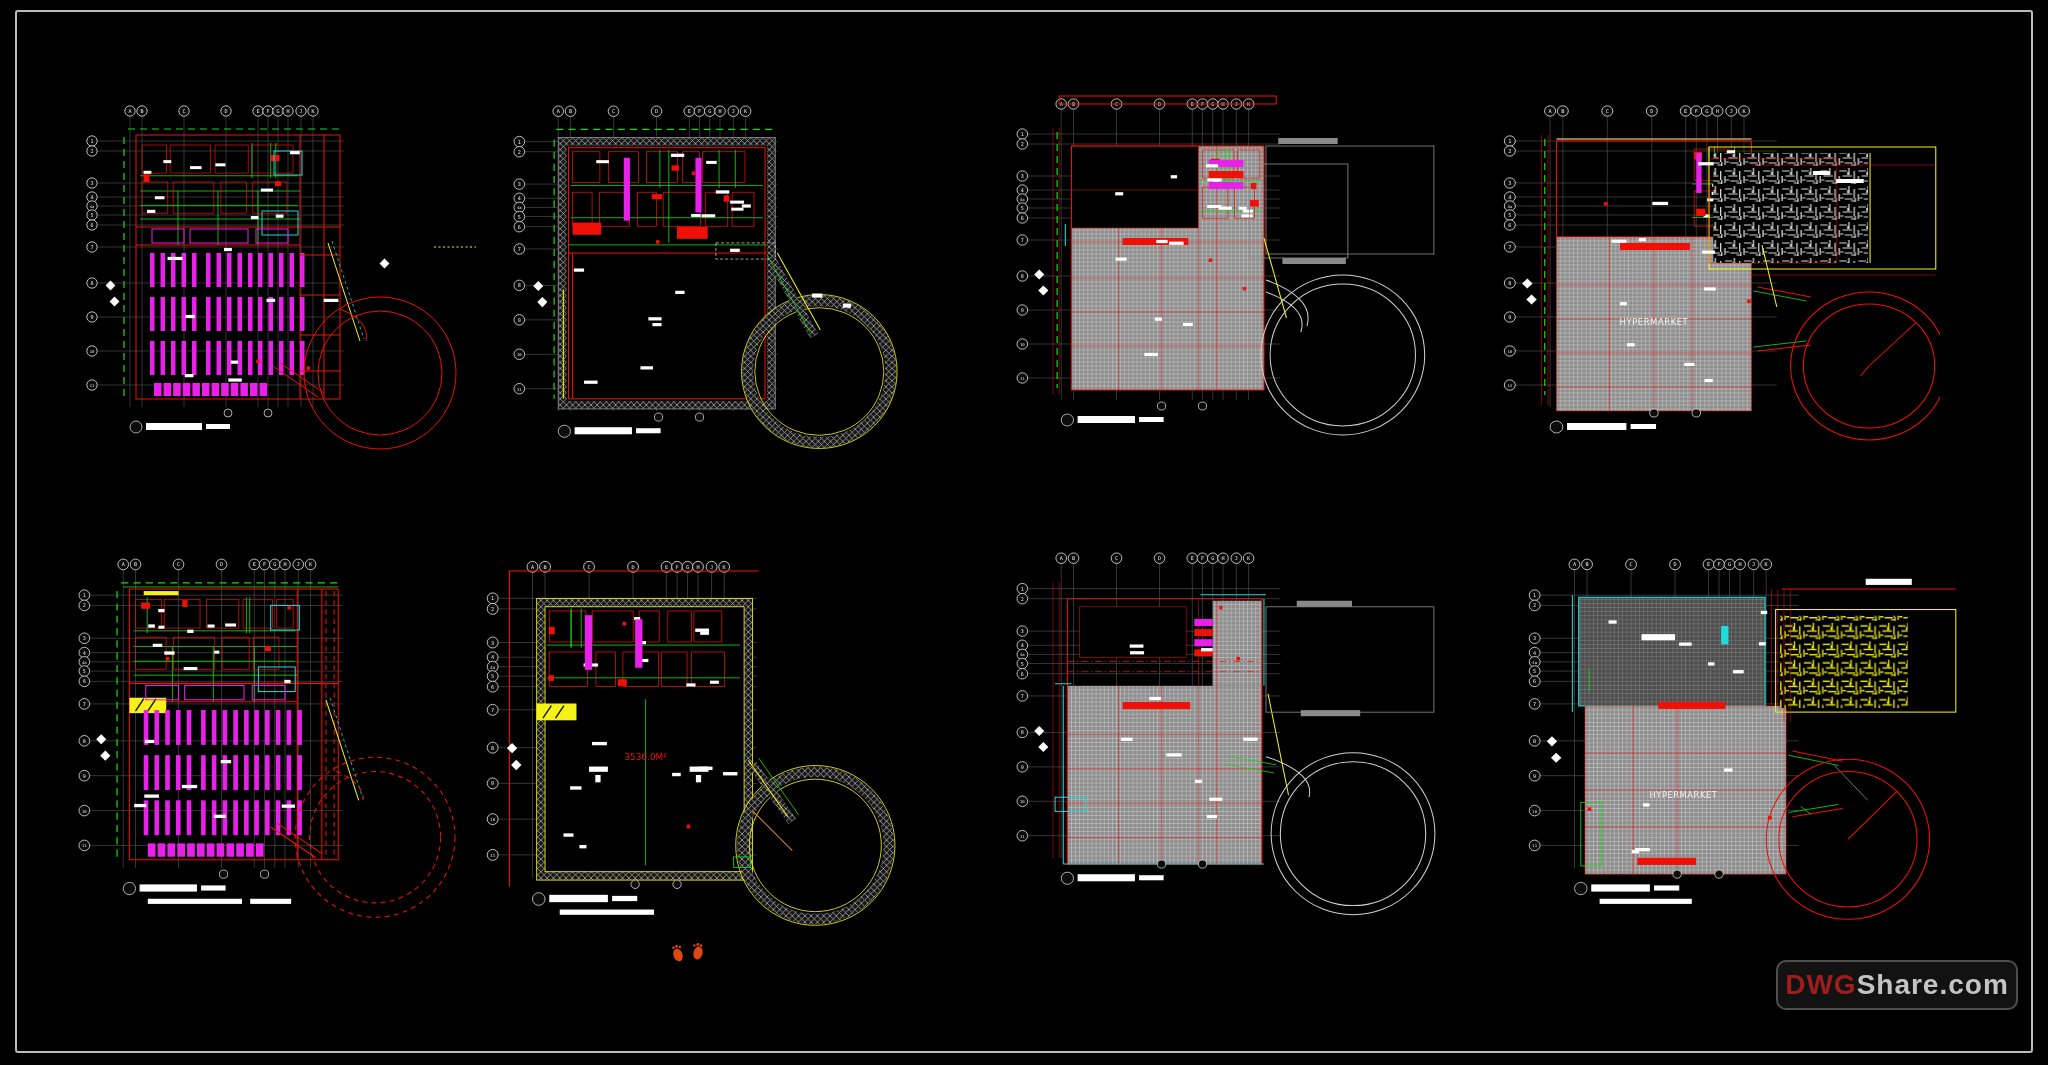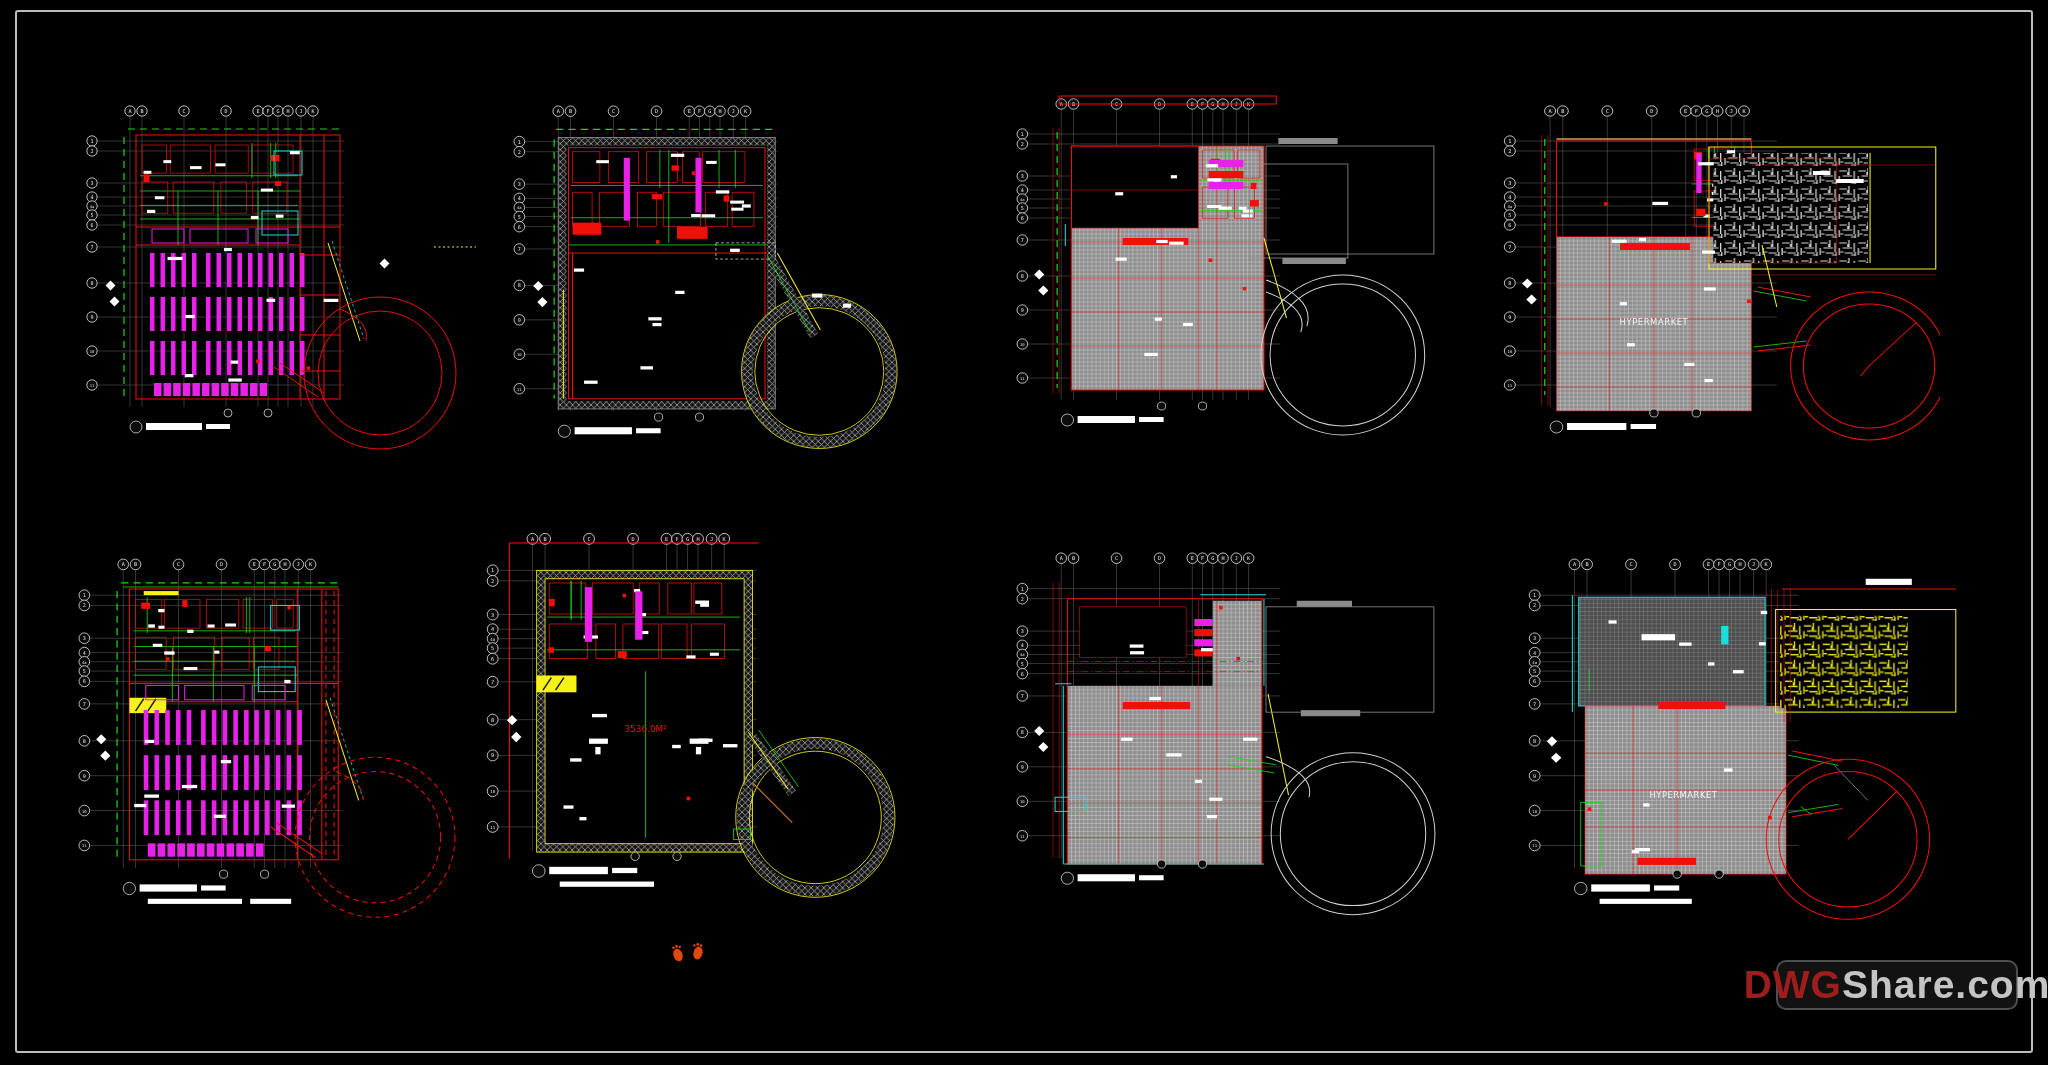--- a/index.html
+++ b/index.html
@@ -43,21 +43,21 @@
   .ar{fill:var(--c-red);font-size:8.5px;text-anchor:middle;font-family:"DejaVu Sans",sans-serif}
   .wh{fill:url(#wallHatch)}
   .hl{fill:url(#hatchL)}
   .hd{fill:url(#hatchD)}
   .mzY{fill:url(#mazeY)}
   .mzW{fill:url(#mazeW)}
   .ringH{stroke:url(#wallHatch);fill:none}
   .watermark{position:absolute;left:1776px;top:960px;width:238px;height:46px;
     background:var(--c-wmBg,#121212);border:2px solid var(--c-wmBorder,#4e4e4e);
     border-radius:10px;display:flex;align-items:center;justify-content:center;
-    font-size:39px;font-weight:600;letter-spacing:1px;}
+    font-size:28px;font-weight:600;letter-spacing:1px;}
   .wm-red{color:var(--c-wmRed,#9e1d1d)}
   .wm-gray{color:var(--c-wmGray,#c4c4c4)}
   .foot{position:absolute;left:668px;top:940px;}
 </style>
 </head>
 <body>
 
 <svg width="0" height="0" style="position:absolute">
   <defs>
     <pattern id="wallHatch" width="6" height="6" patternUnits="userSpaceOnUse">
@@ -947,21 +947,21 @@
     <rect class="wf" x="68" y="328" width="56" height="7"></rect>
     <rect class="wf" x="128" y="329" width="24" height="5"></rect>
     <rect class="wf" x="76" y="342" width="92" height="5"></rect>
     <rect class="wf" x="176" y="342" width="40" height="5"></rect>
     <circle class="mk" cx="150" cy="318" r="4"></circle>
         <circle class="mk" cx="190" cy="318" r="4"></circle>
   </g>
 </svg>
 </div>
 
-<div class="plan" style="left:478px;top:522px;width:440px;height:410px">
+<div class="plan" style="left:478px;top:550px;width:440px;height:410px">
 <svg viewBox="0 0 420 390" preserveAspectRatio="none">
   <g>
         <line x1="52" y1="21" x2="52" y2="312" class="gl"></line>
         <circle cx="52" cy="16" r="5.2" class="gb"></circle>
         <text x="52" y="18" class="gt">A</text>
         <line x1="64" y1="21" x2="64" y2="312" class="gl"></line>
         <circle cx="64" cy="16" r="5.2" class="gb"></circle>
         <text x="64" y="18" class="gt">B</text>
         <line x1="106" y1="21" x2="106" y2="312" class="gl"></line>
         <circle cx="106" cy="16" r="5.2" class="gb"></circle>

